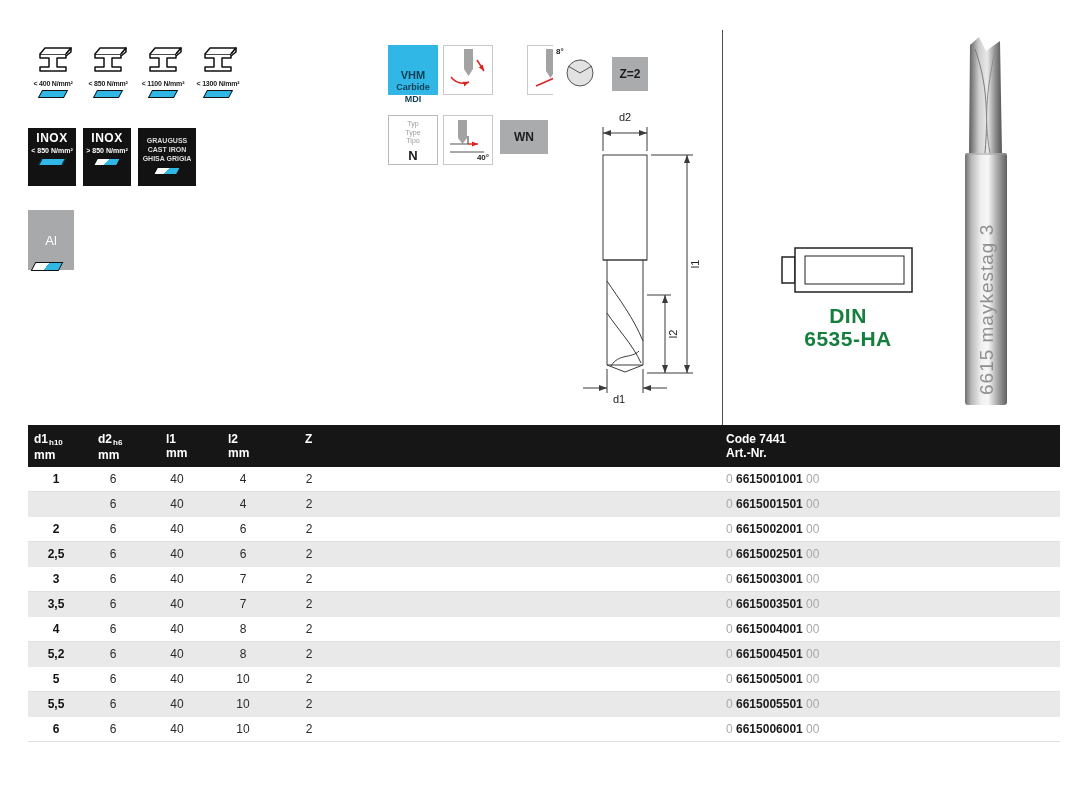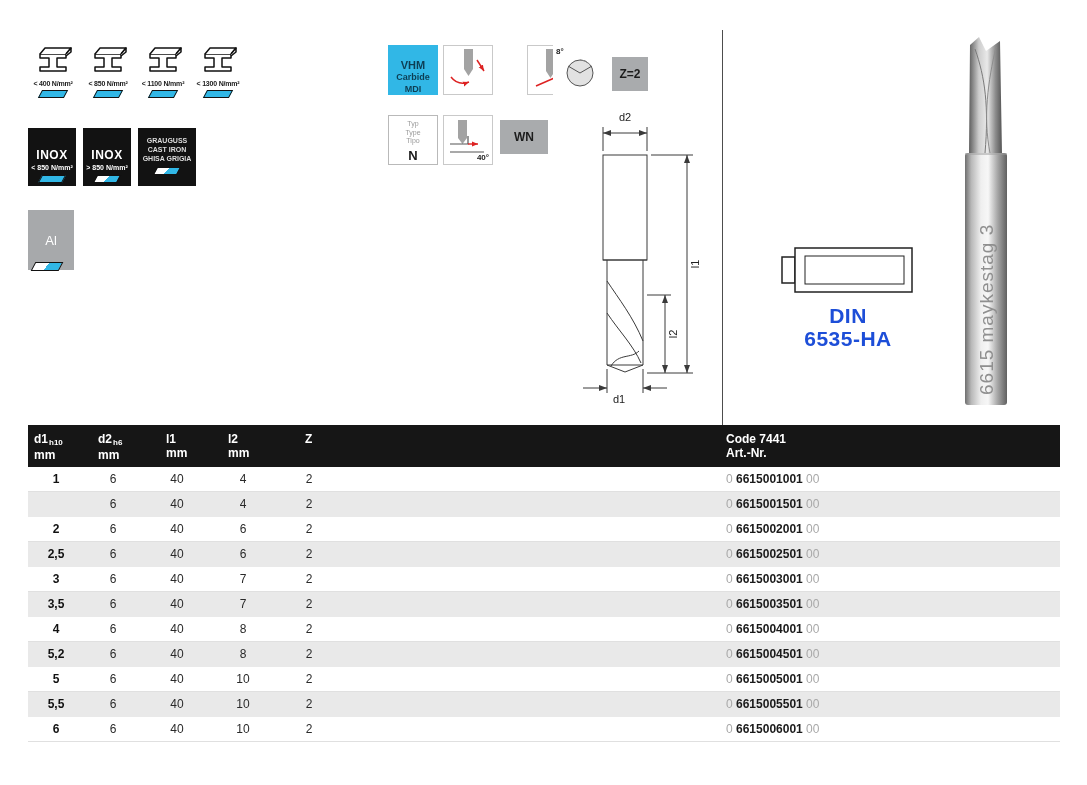--- a/index.html
+++ b/index.html
@@ -7,52 +7,52 @@
   body { font-family:"Liberation Sans","DejaVu Sans",sans-serif; color:#1a1a1a; }
   .page { position:relative; width:1087px; height:785px; background:#fff; overflow:hidden; }
   .abs { position:absolute; }
 
   
   .steel-icon { position:absolute; top:45px; width:50px; text-align:center; }
   .steel-icon .cap { font-size:7px; font-weight:bold; white-space:nowrap; letter-spacing:-0.2px; margin-top:1px; }
   .para { width:26px; height:8px; margin:3px auto 0; border:1px solid #111; transform:skewX(-28deg); background:#31b7e6; }
   .para.half { background:linear-gradient(110deg,#ffffff 48%,#31b7e6 48%); }
 
-  .inox { position:absolute; top:128px; width:48px; height:58px; background:#121212; color:#fff; text-align:center; padding-top:20px; }
+  .inox { position:absolute; top:128px; width:48px; height:58px; background:#121212; color:#fff; text-align:center; padding-top:3px; }
   .inox .t { font-weight:bold; font-size:12px; letter-spacing:0.5px; }
   .inox .l { font-size:7px; font-weight:bold; margin-top:2px; white-space:nowrap; }
   .inox .para { margin-top:4px; width:24px; }
 
   .graug { position:absolute; left:138px; top:128px; width:58px; height:58px; background:#121212; color:#dedede; text-align:center; padding-top:8px; }
   .graug .gl { font-size:7px; font-weight:bold; line-height:9px; white-space:nowrap; }
   .graug .para { margin-top:4px; width:24px; }
 
   .al-badge { position:absolute; left:28px; top:210px; width:46px; height:60px; background:#a7a9ab; color:#ffffff; font-size:13px; font-weight:normal; display:flex; align-items:center; justify-content:center; }
   .al-para { position:absolute; left:33px; top:262px; width:28px; height:9px; border:1px solid #111; transform:skewX(-28deg); background:linear-gradient(110deg,#ffffff 48%,#31b7e6 48%); }
 
   
-  .vhm { position:absolute; left:388px; top:45px; width:50px; height:50px; background:#31b7e6; color:#0d3e54; text-align:center; padding-top:14px; }
+  .vhm { position:absolute; left:388px; top:45px; width:50px; height:50px; background:#31b7e6; color:#0d3e54; text-align:center; padding-top:24px; }
   .vhm .a { font-weight:bold; font-size:11px; }
   .vhm .b { font-size:9px; font-weight:bold; line-height:12px; }
 
   .icon-box { position:absolute; width:50px; height:50px; border:1px solid #c9c9c9; background:#fff; }
   .icon-box .corner-label { position:absolute; font-size:8px; font-weight:bold; color:#222; }
 
   .badge { position:absolute; background:#a9abad; color:#1c1c1c; font-weight:bold; font-size:12px; display:flex; align-items:center; justify-content:center; }
 
   .type-box { position:absolute; left:388px; top:115px; width:50px; height:50px; border:1px solid #b9b9b9; background:#fff; text-align:center; padding-top:4px; }
   .type-box .tl { font-size:7px; color:#9a9a9a; line-height:8.5px; }
   .type-box .tv { font-size:13px; font-weight:bold; margin-top:2px; }
 
   
   .vline { position:absolute; left:722px; top:30px; width:1px; height:395px; background:#4d4d4d; }
 
   
   .din-block { position:absolute; left:778px; top:240px; width:140px; text-align:center; }
-  .din-text { font-size:21px; font-weight:bold; line-height:23px; letter-spacing:0.5px; color:#1d4ed8; }
+  .din-text { font-size:21px; font-weight:bold; line-height:23px; letter-spacing:0.5px; color:#15803d; }
 
   
   .dtable { position:absolute; left:28px; top:425px; width:1032px; }
   .thead { position:relative; height:42px; background:#161616; color:#fff; }
   .th { position:absolute; top:7px; font-size:12px; font-weight:bold; line-height:14px; white-space:nowrap; }
   .th .sub { font-size:8px; position:relative; top:2px; margin-left:1px; }
   .trow { position:relative; height:25px; background:#fff; border-bottom:1px solid #e0e0e0; }
   .trow.alt { background:#e9e9e9; border-bottom:1px solid #e9e9e9; }
   .cell { position:absolute; top:5px; width:44px; text-align:center; font-size:12px; color:#2a2a2a; }
   .cell.bold { font-weight:bold; color:#111; }

